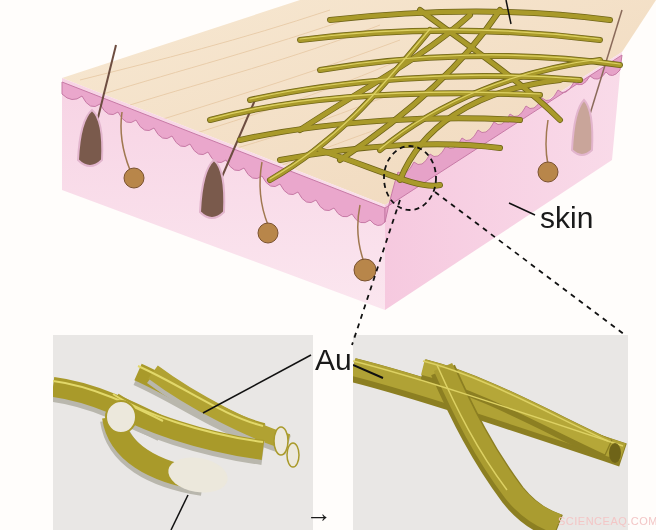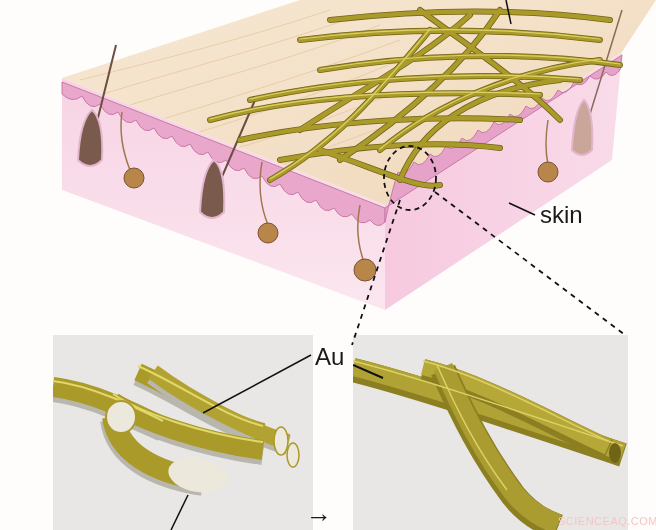--- a/index.html
+++ b/index.html
@@ -1,18 +1,18 @@
 <!DOCTYPE html>
 <html><head>
 <meta charset="utf-8">
 <style>
   html, body { margin: 0; padding: 0; background: #fffdfb; }
   #canvas { position: relative; width: 656px; height: 530px; overflow: hidden; background: #fffdfb; font-family: "Liberation Sans", sans-serif; }
   svg { position: absolute; left: 0; top: 0; }
-  .label { position: absolute; color: #1a1a1a; font-family: "Liberation Sans", sans-serif; font-size: 24px; line-height: 1; }
+  .label { position: absolute; color: #1a1a1a; font-family: "Liberation Sans", sans-serif; font-size: 30px; line-height: 1; }
   .panel { position: absolute; background: #e9e7e5; }
   .watermark { position: absolute; font-family: "Liberation Sans", sans-serif; font-size: 11px; color: #f3c6c6; letter-spacing: 0.5px; }
 </style>
 </head>
 <body>
 
 <div id="canvas">
 
   <svg width="656" height="330" viewBox="0 0 656 330">
     <defs>

